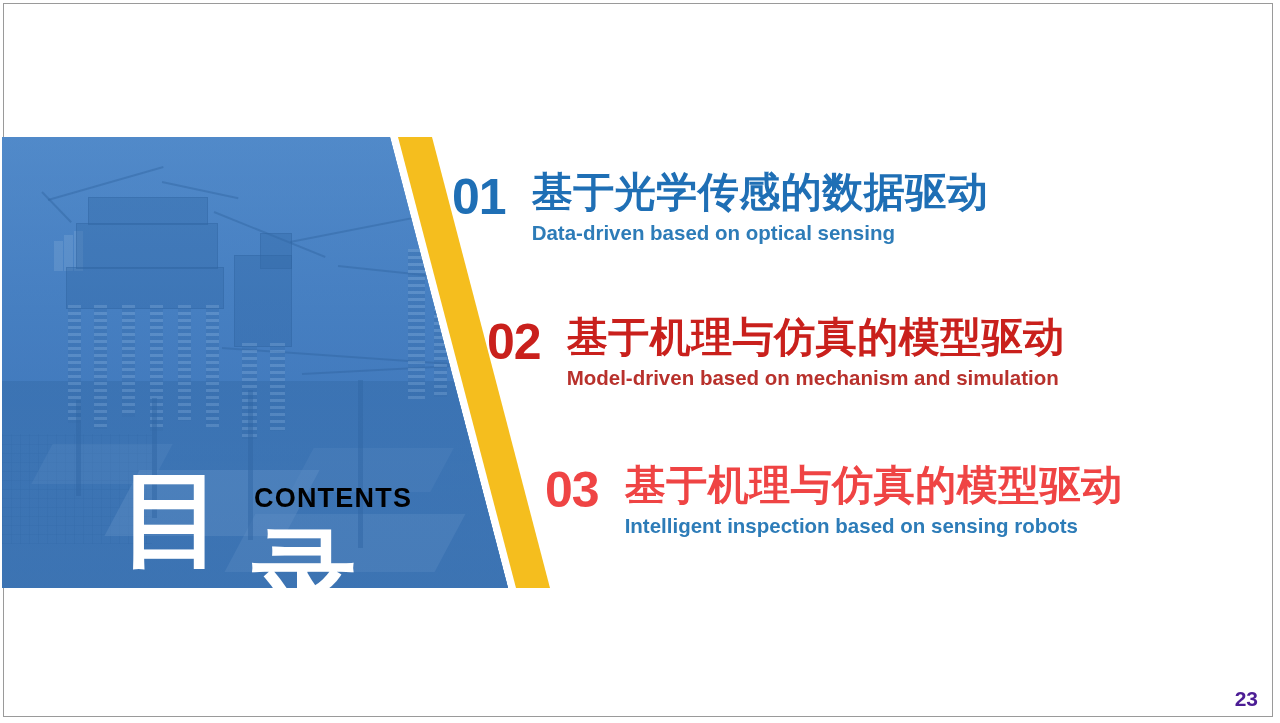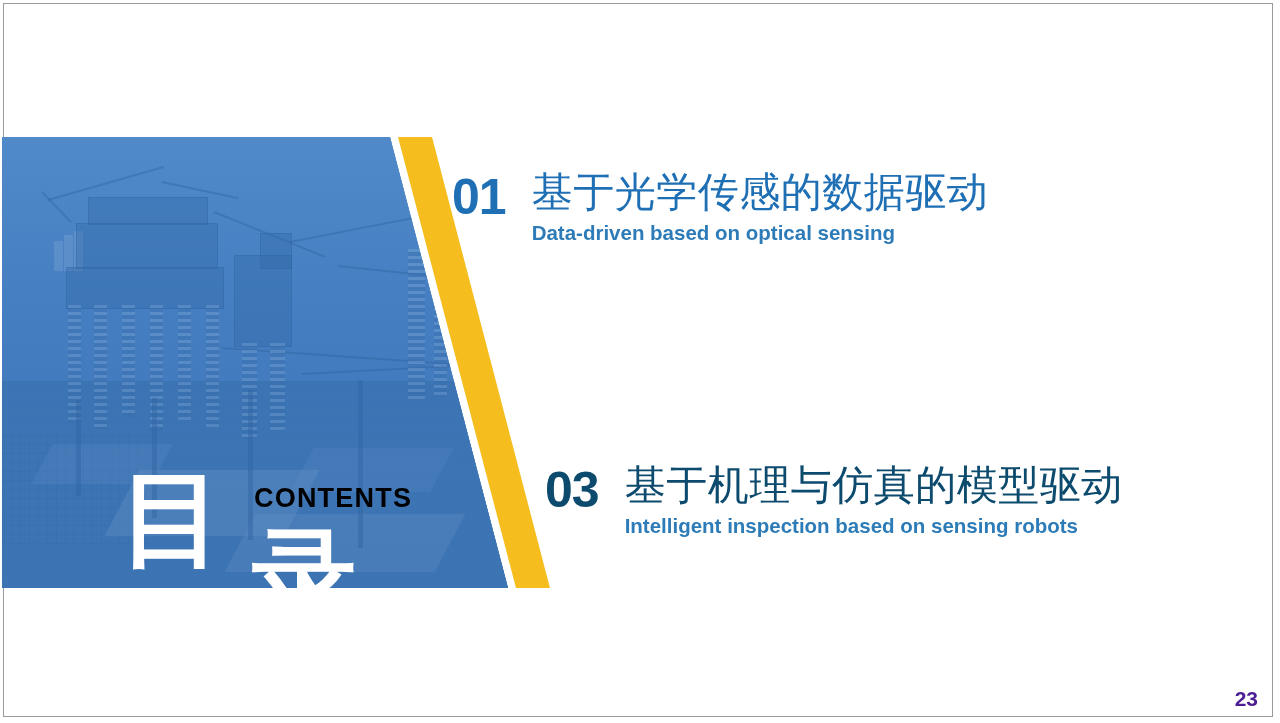--- a/index.html
+++ b/index.html
@@ -224,21 +224,21 @@
     font-weight: 700;
     line-height: 1;
     letter-spacing: -1px;
     margin-right: 26px;
     margin-top: 2px;
   }
   .toc-text { display: block; }
 
   .toc-title {
     font-size: 41px;
-    font-weight: 400;
+    font-weight: 700;
     line-height: 1.08;
     letter-spacing: 0.5px;
     white-space: nowrap;
   }
   .toc-sub {
     font-size: 20.5px;
     font-weight: 700;
     line-height: 1.2;
     margin-top: 7px;
     padding-bottom: 7px;
@@ -252,21 +252,21 @@
 
   
   .e1 .toc-num, .e1 .toc-title { color: #1F6FB5; }
   .e1 .toc-sub  { color: #2D7CB8; text-align: right; }
   .e1 .toc-rule { background: #6E97AE; width: 404px; }
 
   .e2 .toc-num, .e2 .toc-title { color: #C9201C; }
   .e2 .toc-sub  { color: #B8312C; }
   .e2 .toc-rule { background: #7FA8BE; width: 361px; }
 
-  .e3 .toc-num, .e3 .toc-title { color: #0c4a6e; }
+  .e3 .toc-num, .e3 .toc-title { color: #ef4444; }
   .e3 .toc-sub  { color: #2D7CB8; }
   .e3 .toc-rule { background: #6E97AE; width: 386px; }
 
   
   .page-number {
     position: absolute;
     right: 22px;
     bottom: 12px;
     color: #4c1d95;
     font-size: 21px;
@@ -342,20 +342,28 @@
 
     <div class="toc-entry e1">
       <span class="toc-num">01</span>
       <span class="toc-text">
         <span class="toc-title">基于光学传感的数据驱动</span>
         <span class="toc-sub">Data-driven based on optical sensing</span>
         <span class="toc-rule"></span>
       </span>
     </div>
 
+    <div class="toc-entry e2">
+      <span class="toc-num">02</span>
+      <span class="toc-text">
+        <span class="toc-title">基于机理与仿真的模型驱动</span>
+        <span class="toc-sub">Model-driven based on mechanism and simulation</span>
+        <span class="toc-rule"></span>
+      </span>
+    </div>
 
     <div class="toc-entry e3">
       <span class="toc-num">03</span>
       <span class="toc-text">
         <span class="toc-title">基于机理与仿真的模型驱动</span>
         <span class="toc-sub">Intelligent inspection based on sensing robots</span>
         <span class="toc-rule"></span>
       </span>
     </div>
 

